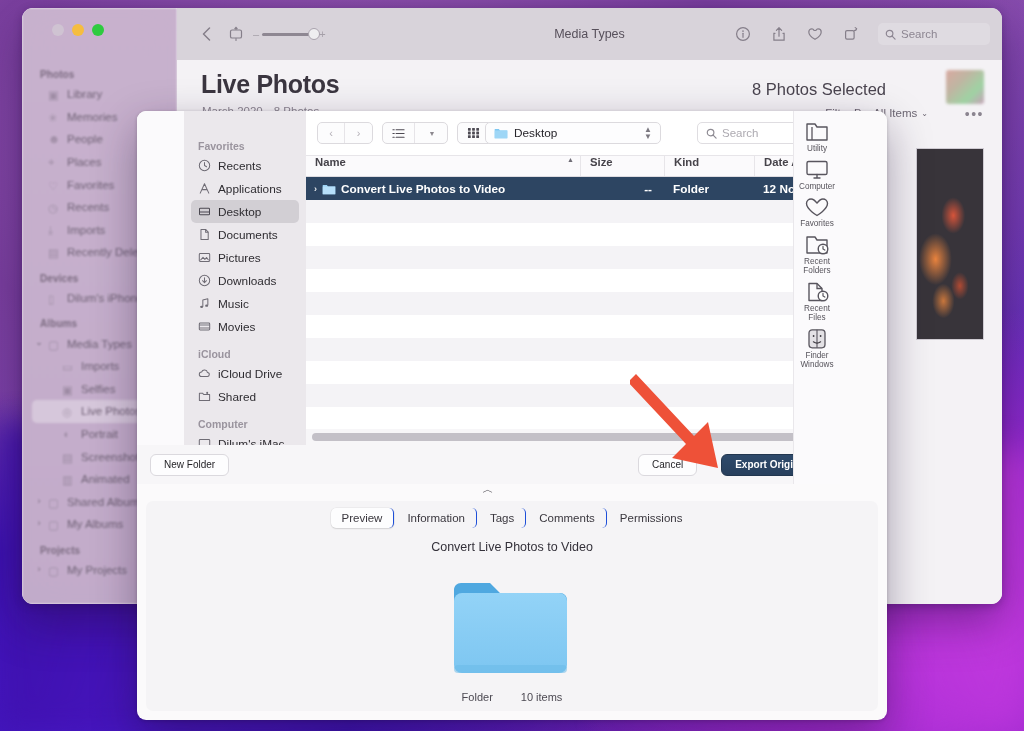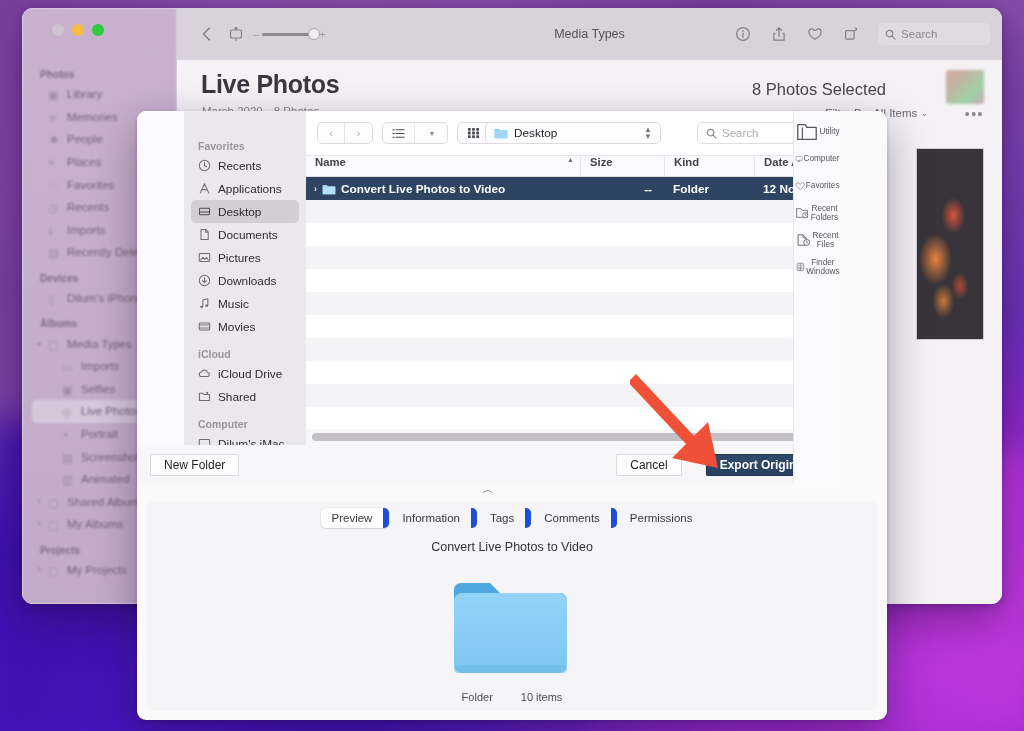--- a/index.html
+++ b/index.html
@@ -220,60 +220,60 @@
     position: absolute; left: 2px; top: 0; width: 95%; height: 8px;
     border-radius: 4px; background: #c3c0c7;
   }
   
   #sheet-actions {
     position: absolute; left: 0; top: 334px; width: 703px; height: 39px;
     background: #f7f6f8;
     display: flex; align-items: center; padding: 0 13px;
   }
   .btn {
-    height: 22px; padding: 0 13px; border-radius: 1px;
+    height: 22px; padding: 0 13px; border-radius: 6px;
     border: 1px solid #dbd9de; background: #fdfdfe;
-    font-size: 12px; color: #1f1e22;
+    font-size: 10px; color: #1f1e22;
     display: flex; align-items: center; justify-content: center;
   }
   .btn.primary {
     background: linear-gradient(180deg,#2e4a6b,#28405d);
     border-color: #22364f; color: #fff; font-weight: 600;
   }
   #sheet-actions .right { margin-left: auto; display: flex; gap: 24px; }
   #sheet-resize {
     position: absolute; left: 351px; top: 371px; transform: translateX(-50%);
     font-size: 11px; color: #4b4850; z-index: 3;
   }
 
   
   #shortcut-rail {
     position: absolute; right: 0; top: 0; width: 47px; height: 373px;
     background: #fbfafc; border-left: 1px solid #e9e7eb;
     padding-top: 10px;
     display: flex; flex-direction: column; align-items: center; gap: 5px;
   }
-  .sc { display: flex; flex-direction: row; align-items: center; gap: 1px; width: 45px; }
+  .sc { display: flex; flex-direction: column; align-items: center; gap: 1px; width: 45px; }
   .sc .lbl { font-size: 8.2px; color: #56535b; text-align: center; line-height: 9.5px; }
   #rail-left-edge {
     position: absolute; left: 0; top: 0; width: 47px; height: 373px;
     background: #fbfafc;
   }
 
   
   #preview-panel {
     position: absolute; left: 9px; top: 390px; right: 9px; bottom: 9px;
     background: #f5f4f6; border-radius: 7px;
     display: flex; flex-direction: column; align-items: center;
   }
   #pv-tabs { display: flex; gap: 2px; margin-top: 7px; }
   .pv-tab {
     height: 20px; padding: 0 11px; border-radius: 5px;
     font-size: 11.5px; color: #3a373e; display: flex; align-items: center;
-    border-right: 6px solid #1d4ed8;
+    border-right: 1px solid #1d4ed8;
   }
   .pv-tab:last-child { border-right: none; }
   .pv-tab.active { background: #fdfdfe; box-shadow: 0 0 0 .5px rgba(0,0,0,.07), 0 1px 1.5px rgba(0,0,0,.1); }
   #pv-name { margin-top: 12px; font-size: 12.5px; color: #34313a; }
   #pv-folder { margin-top: 22px; }
   #pv-meta { margin-top: 8px; display: flex; gap: 28px; font-size: 11px; color: #4c4952; }
 
   
   #red-arrow { position: absolute; left: 630px; top: 372px; z-index: 60; pointer-events: none; }
 </style>

